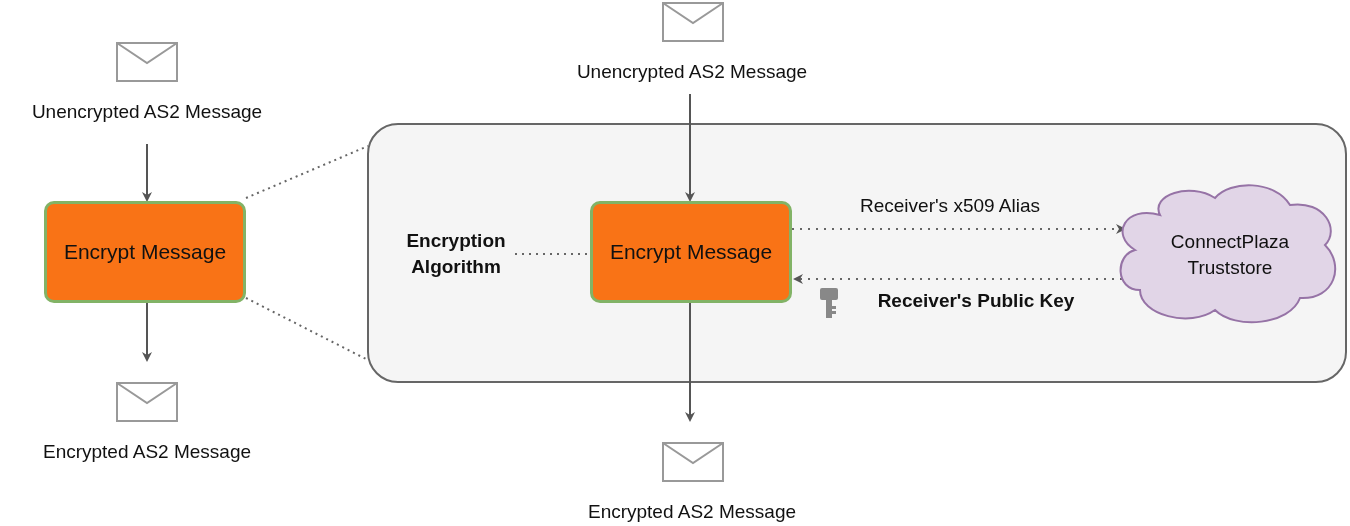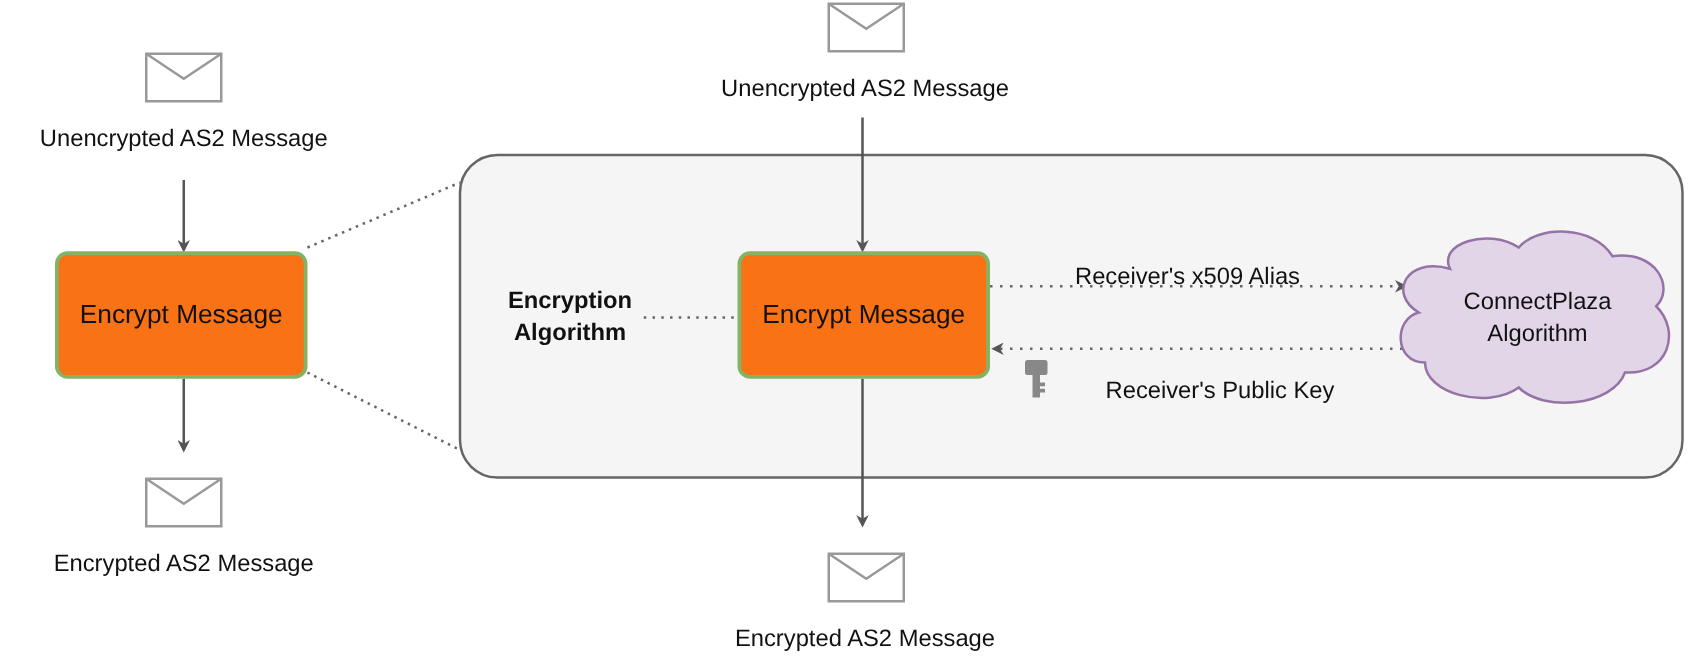--- a/index.html
+++ b/index.html
@@ -73,16 +73,16 @@
 <div class="lbl" style="left:0;top:439px;width:294px;">Encrypted AS2 Message</div>
 
 <div class="lbl" style="left:540px;top:59px;width:304px;">Unencrypted AS2 Message</div>
 <div class="box" style="left:590px;top:201px;width:202px;height:102px;">
   <span>Encrypt Message</span>
 </div>
 <div class="lbl" style="left:540px;top:499px;width:304px;">Encrypted AS2 Message</div>
 
 <div class="lbl" style="left:390px;top:228px;width:132px;white-space:pre-line;font-weight:bold;">Encryption
 Algorithm</div>
-<div class="lbl" style="left:830px;top:193px;width:240px;margin-top:16px;">Receiver's x509 Alias</div>
-<div class="lbl" style="left:858px;top:300px;width:236px;">Receiver's Public Key</div>
+<div class="lbl" style="left:830px;top:193px;width:240px;">Receiver's x509 Alias</div>
+<div class="lbl" style="left:858px;top:288px;width:236px;font-weight:bold;">Receiver's Public Key</div>
 <div class="lbl" style="left:1140px;top:229px;width:180px;white-space:pre-line;">ConnectPlaza
-Algorithm</div>
+Truststore</div>
 
 </body></html>

